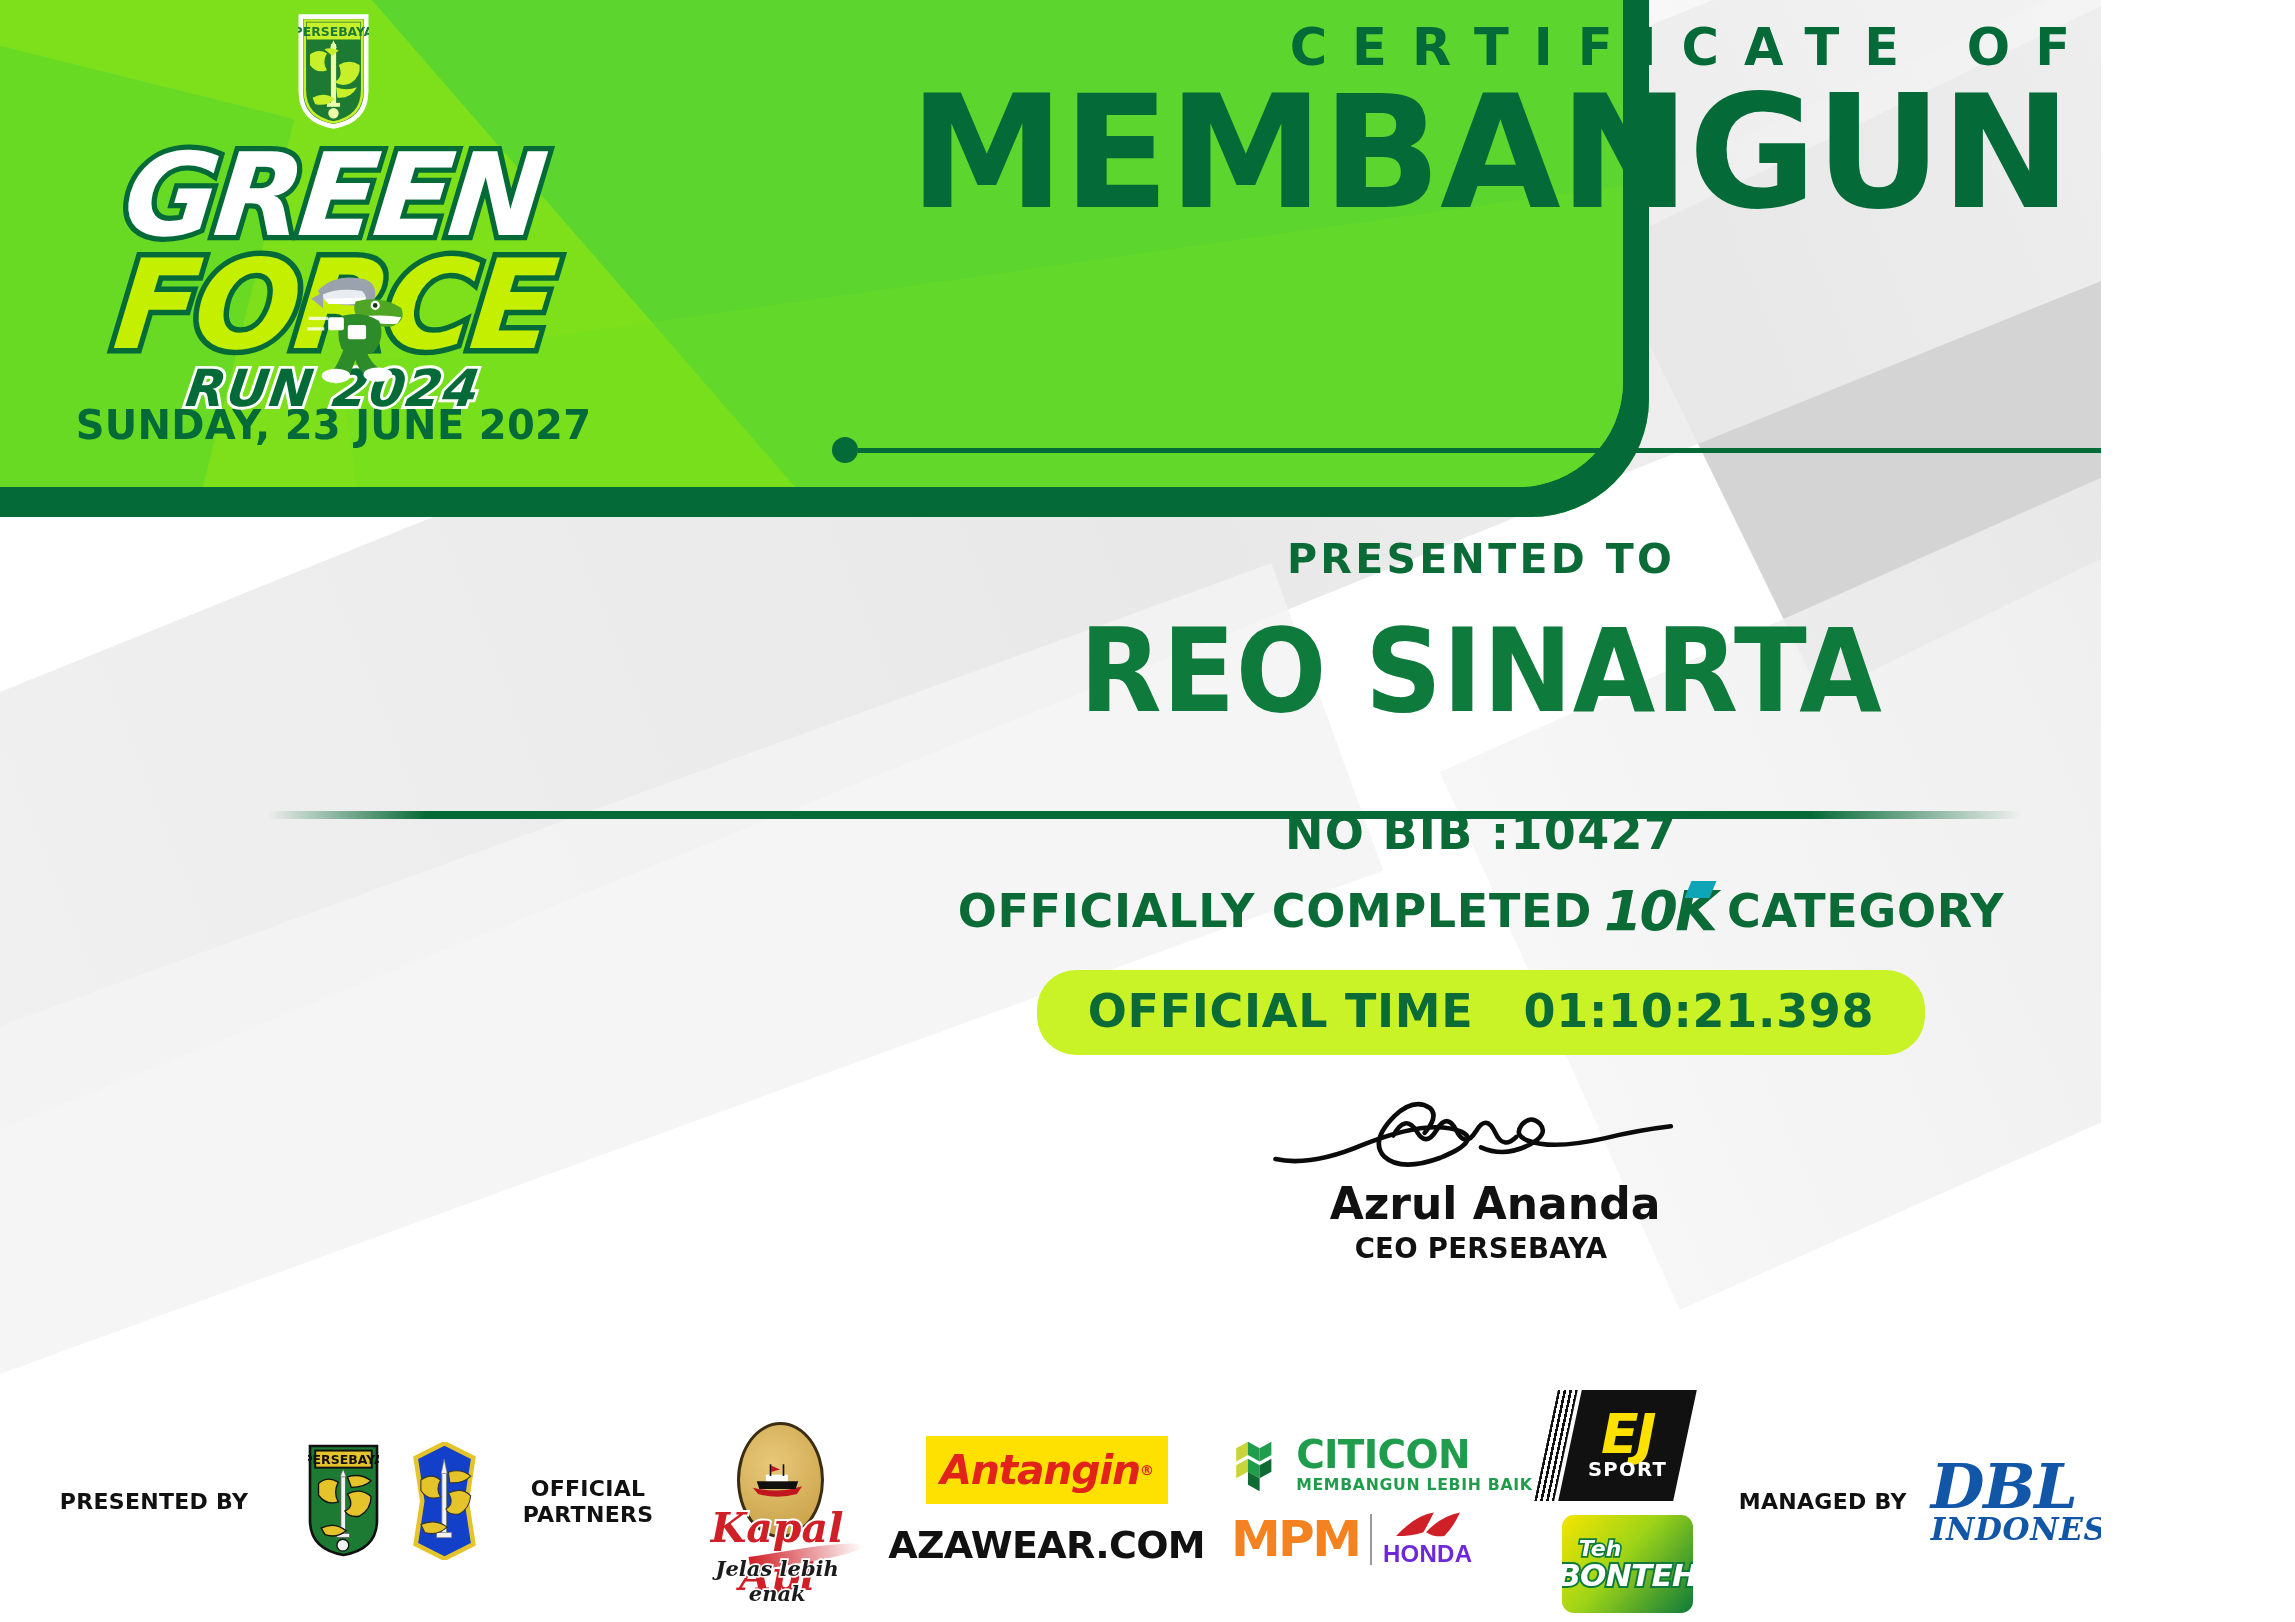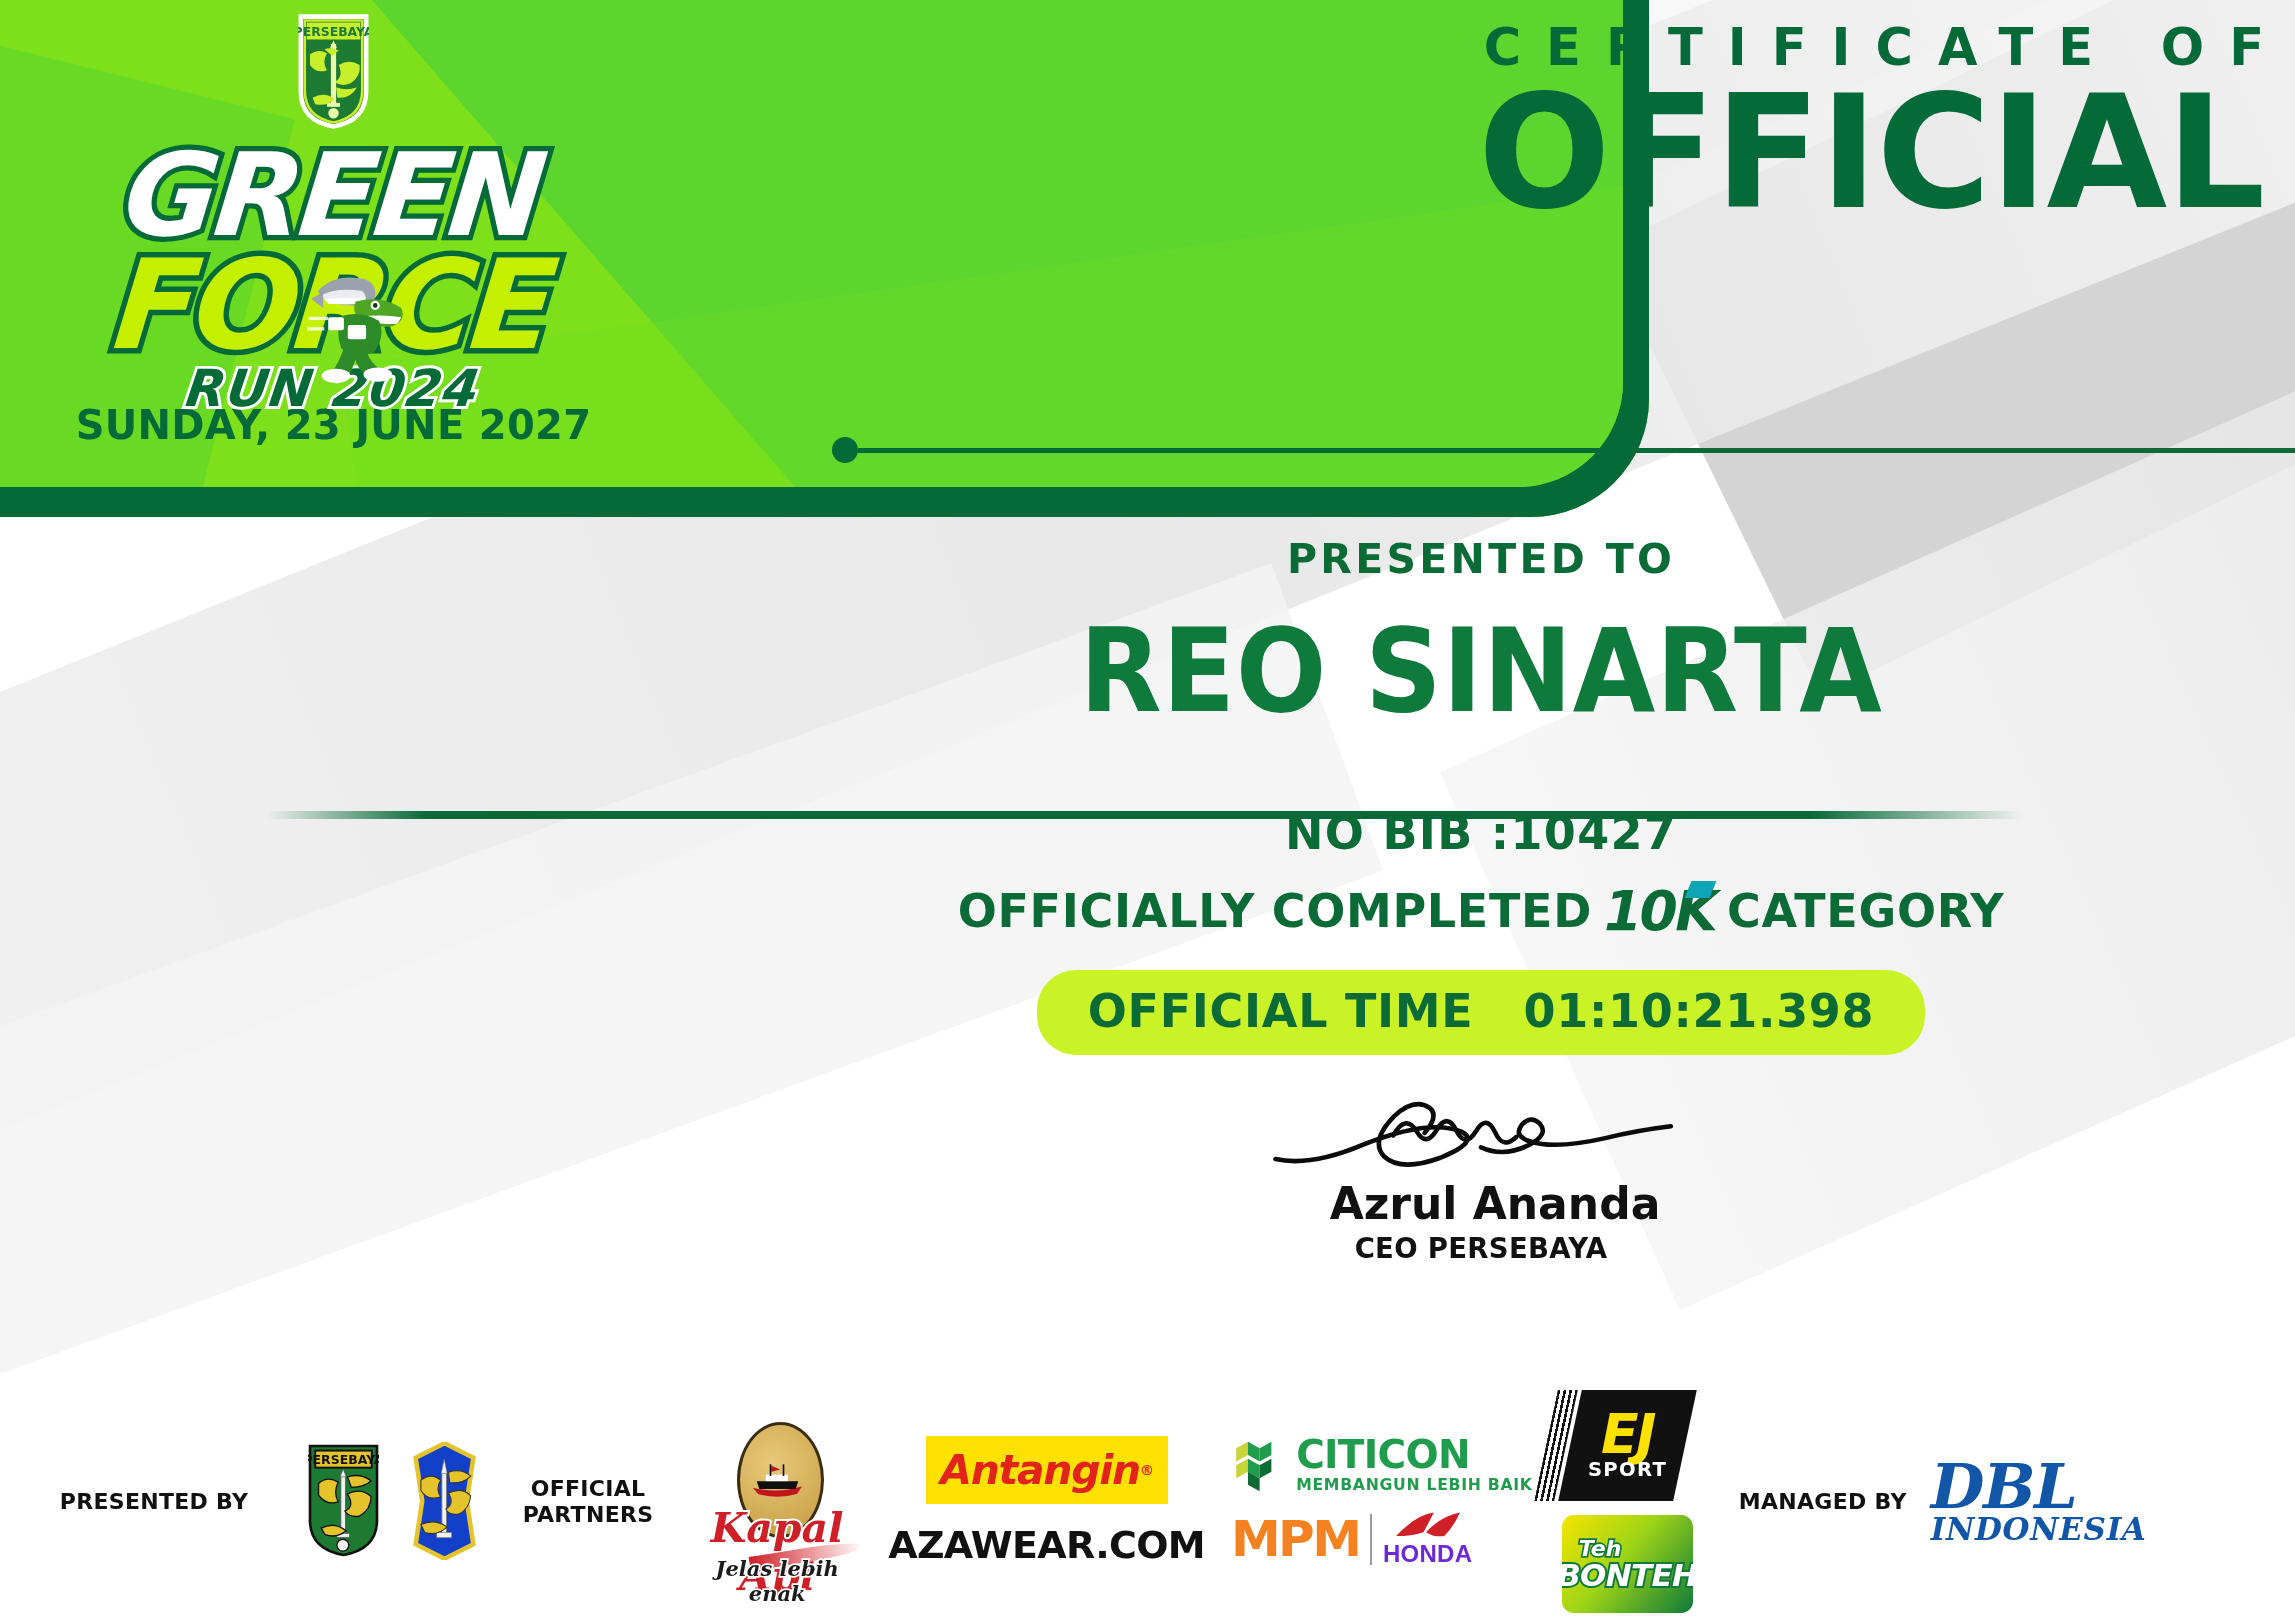--- a/index.html
+++ b/index.html
@@ -7,21 +7,21 @@
     width:2295px;height:1623px;
     font-family:"Liberation Sans", sans-serif;
     background:#ffffff;
     overflow:hidden;
     position:relative;
   }
 
   
   #cert{
     position:absolute;inset:0;
-    width:2295px;height:1623px;
+    width:2101px;height:1623px;
     background:#ffffff;
     overflow:hidden;
   }
 
   
   .bgband{position:absolute;background:#ececec;opacity:.85;}
   .bg-a{ left:-262px; top:164px; width:3010px; height:353px;
          transform:rotate(-23deg); transform-origin:0 0;
          background:linear-gradient(90deg,#f4f4f4 0%,#e7e7e7 60%,#f2f2f2 100%);}
   .bg-b{ left:-458px; top:877px; width:3010px; height:406px;
@@ -357,21 +357,21 @@
         </svg>
       </div>
       <div class="gf-word" id="gf-run">RUN 2024</div>
     </div>
 
     <div id="date-line">SUNDAY, 23 JUNE 2027</div>
   </div>
 
   <div id="title-block">
     <div id="cert-of">CERTIFICATE OF</div>
-    <div id="finisher">OFFICIAL</div>
+    <div id="finisher">MEMBANGUN</div>
   </div>
 
   <div id="bullet-rule">
     <div id="bullet-dot"></div>
     <div id="bullet-line"></div>
   </div>
 
   <div id="body-content">
 
     <div id="presented-to">PRESENTED TO</div>

